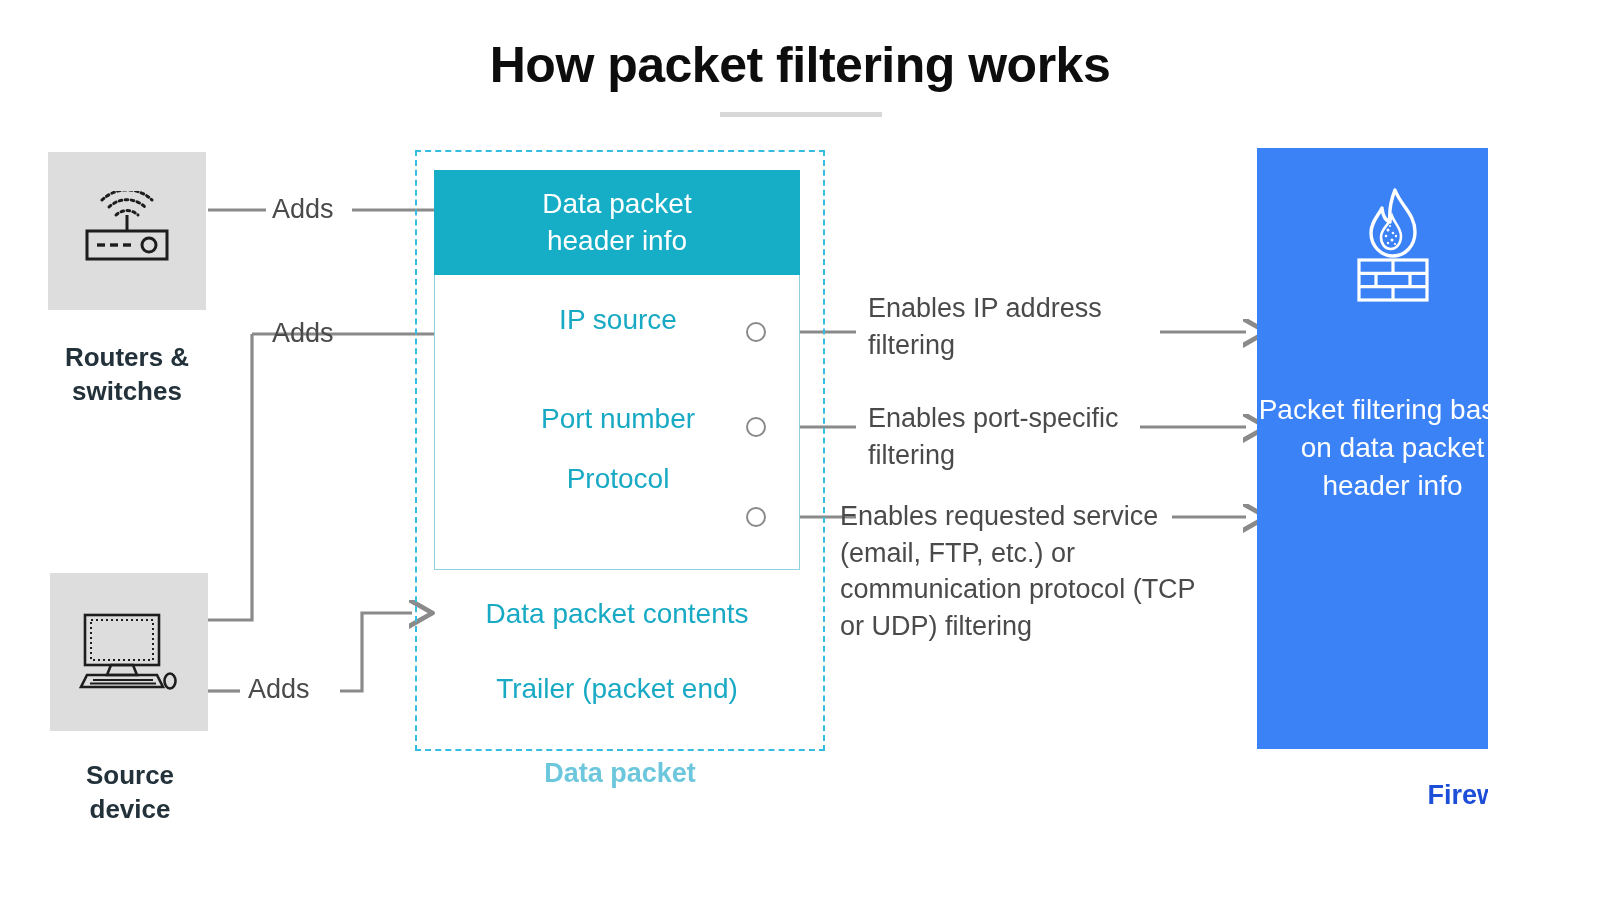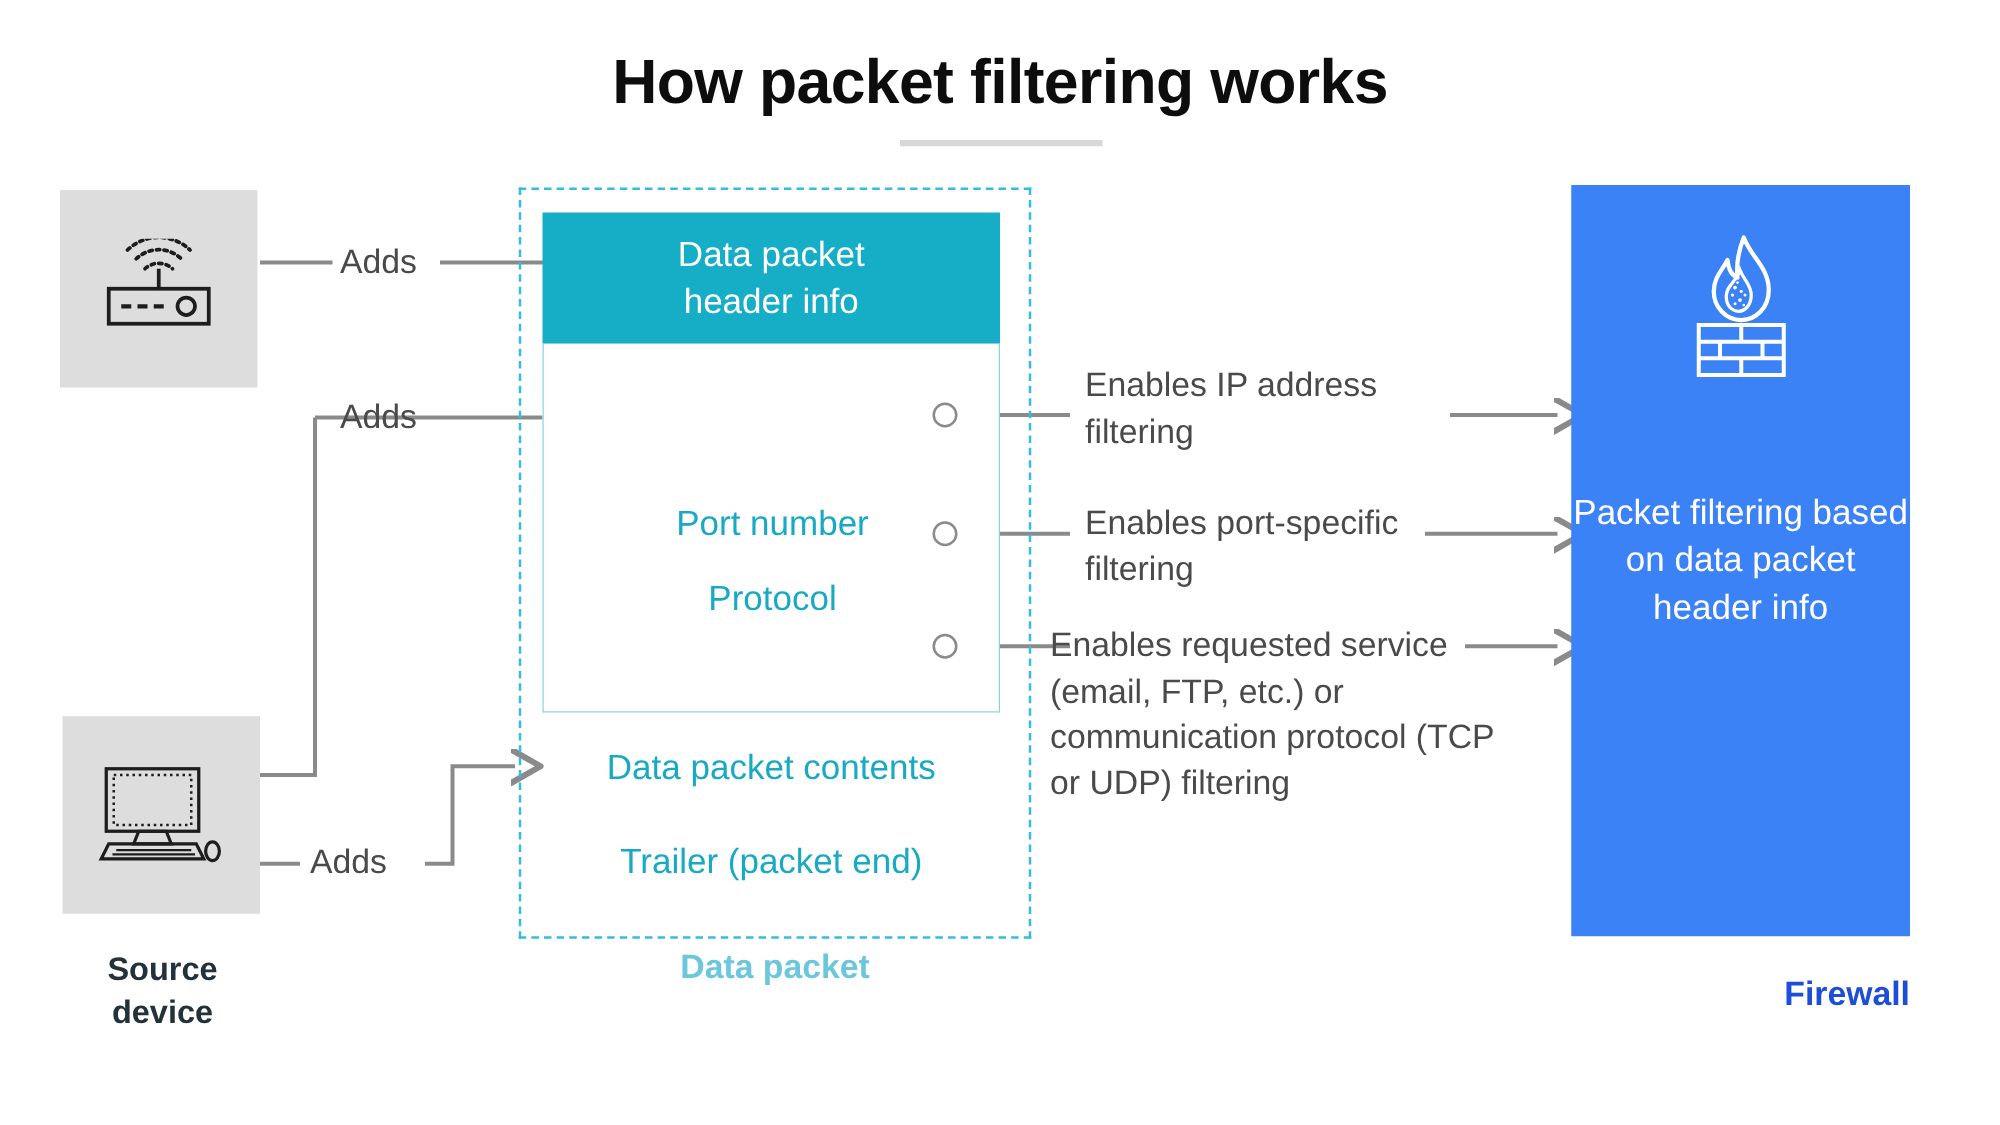--- a/index.html
+++ b/index.html
@@ -6,24 +6,25 @@
     margin: 0;
     padding: 0;
     background: #ffffff;
   }
   body {
     font-family: "Liberation Sans", sans-serif;
     -webkit-font-smoothing: antialiased;
   }
   #canvas {
     position: relative;
-    width: 1600px;
+    width: 1444px;
     height: 900px;
     background: #ffffff;
     overflow: hidden;
+    padding-left: 44px;
   }
   .abs { position: absolute; }
 
   
   #page-title {
     left: 0; top: 36px;
     width: 1600px;
     text-align: center;
     font-size: 50px;
     font-weight: bold;
@@ -234,20 +235,24 @@
           <path d="M23,9 A36,36 0 0 1 73,9"></path>
         </g>
         <g stroke-width="3.4" stroke-linecap="butt">
           <line x1="18" y1="54" x2="26" y2="54"></line>
           <line x1="31" y1="54" x2="39" y2="54"></line>
           <line x1="44" y1="54" x2="52" y2="54"></line>
         </g>
       </g>
     </svg>
   </div>
+  <div class="abs src-label" id="router-label">
+    <div>Routers &amp;</div>
+    <div>switches</div>
+  </div>
 
   <div class="abs src-tile" id="device-tile">
     <svg width="104" height="82" viewBox="0 0 104 82">
       <g stroke="#1d1d1d" fill="none" stroke-width="2.6">
         <rect x="8" y="4" width="74" height="50"></rect>
         <rect x="14" y="9" width="62" height="40" stroke-dasharray="2 3" stroke-width="2"></rect>
         <path d="M34,54 L30,64 L60,64 L56,54 Z"></path>
         <path d="M10,64 L80,64 L86,76 L4,76 Z"></path>
         <line x1="16" y1="69" x2="76" y2="69" stroke-width="1.8"></line>
         <line x1="13" y1="72.5" x2="79" y2="72.5" stroke-width="1.8"></line>
@@ -268,20 +273,21 @@
 
   <div class="abs" id="header-band">
     <div class="txt">
       <div>Data packet</div>
       <div>header info</div>
     </div>
   </div>
 
   <div class="abs" id="field-box">
     <div class="field-row" id="field-ip">
+      <div>IP source</div>
     </div>
     <div class="field-row" id="field-port">Port number</div>
     <div class="field-row" id="field-prot">
       <div>Protocol</div>
     </div>
   </div>
 
   <div class="abs conn-dot" style="left:746px; top:322px;"></div>
   <div class="abs conn-dot" style="left:746px; top:417px;"></div>
   <div class="abs conn-dot" style="left:746px; top:507px;"></div>

